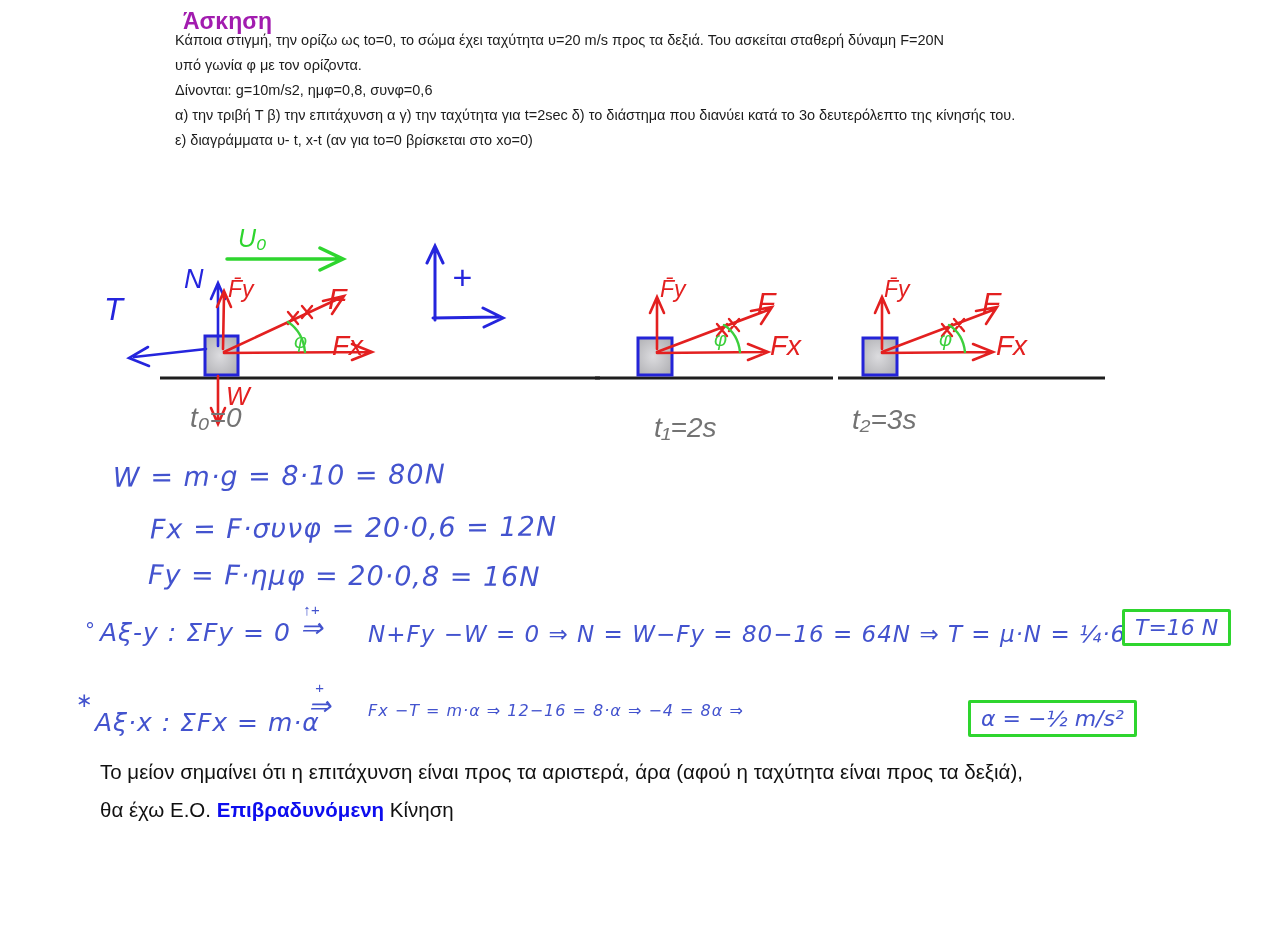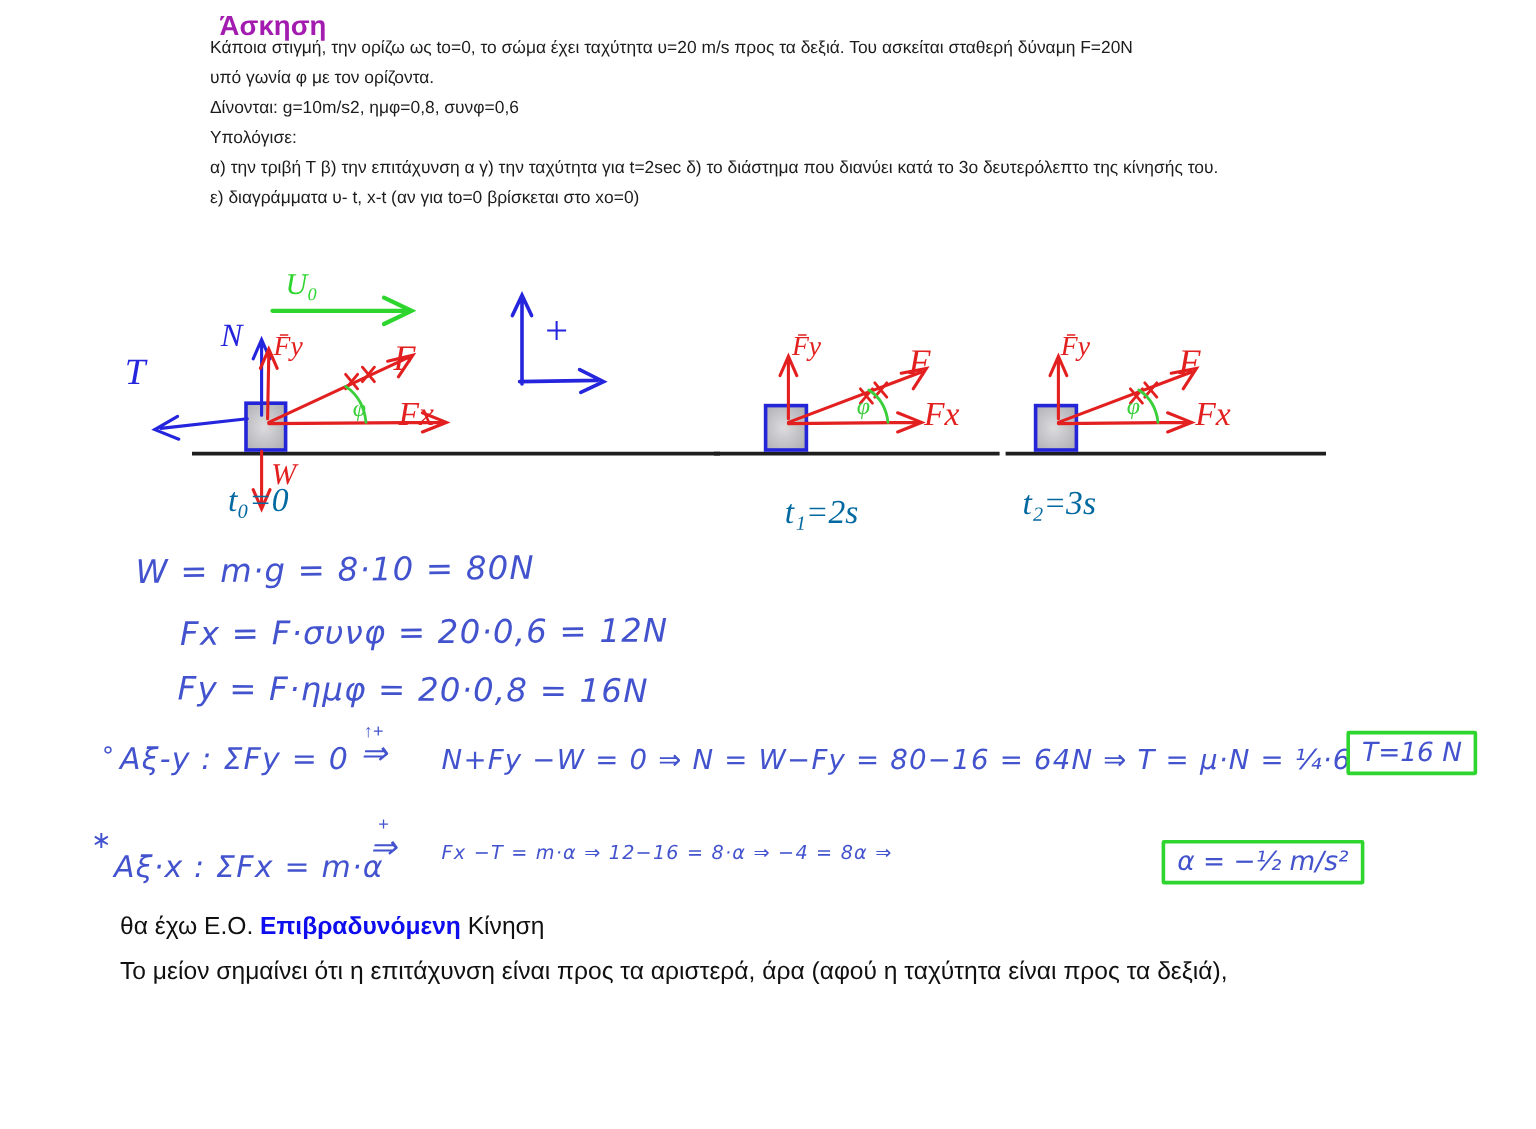--- a/index.html
+++ b/index.html
@@ -5,24 +5,24 @@
   html,body{margin:0;padding:0;}
   body{
     width:1280px;height:941px;position:relative;overflow:hidden;background:#ffffff;
     font-family:"Liberation Sans", sans-serif;
   }
   .abs{position:absolute;white-space:nowrap;}
   .title{color:#a21caf;font-weight:bold;font-size:23px;}
   .printed{color:#1c1c1c;font-size:14.5px;line-height:25px;}
   .printed div{white-space:nowrap;}
   .hand{font-family:"DejaVu Sans", sans-serif;font-style:italic;color:#4353ce;letter-spacing:1px;}
-  .hand-label{font-family:Liberation Serif, serif;font-style:italic;letter-spacing:0;}
+  .hand-label{font-family:Liberation Sans, sans-serif;font-style:italic;letter-spacing:0;}
   .blue{color:#2525dd;}
   .red{color:#e32020;}
-  .red-light{color:#0369a1;}
+  .red-light{color:#737373;}
   .green{color:#2ed52e;}
   .imply-stack{display:inline-flex;flex-direction:column;align-items:center;line-height:1;}
   .imply-stack .note{font-size:15px;color:#4353ce;font-style:italic;}
   .imply-stack .arrow{font-size:27px;color:#4353ce;font-style:italic;margin-top:-2px;}
   .result-box{
     border:3px solid #2ed52e;border-radius:2px;padding:3px 10px;
     font-family:"DejaVu Sans", sans-serif;font-style:italic;color:#4353ce;font-size:22px;
     background:#ffffff;white-space:nowrap;
   }
   .conclusion{color:#101010;font-size:20.5px;line-height:38px;}
@@ -31,21 +31,20 @@
 </style>
 </head>
 <body>
 
 <div class="abs title" style="left:183px;top:8px;">Άσκηση</div>
 
 <div class="abs printed" style="left:175px;top:28px;">
   <div>Κάποια στιγμή, την ορίζω ως  to=0, το σώμα έχει ταχύτητα υ=20 m/s προς τα δεξιά. Του ασκείται σταθερή δύναμη  F=20N</div>
   <div>υπό γωνία φ με τον ορίζοντα.</div>
   <div>Δίνονται:  g=10m/s2, ημφ=0,8, συνφ=0,6</div>
-  <div>Υπολόγισε:</div>
   <div>α) την τριβή Τ  β) την επιτάχυνση α  γ) την ταχύτητα για  t=2sec   δ) το διάστημα που διανύει κατά το 3ο δευτερόλεπτο της κίνησής του.</div>
   <div>ε) διαγράμματα υ- t, x-t (αν για  to=0 βρίσκεται στο  xo=0)</div>
 </div>
 
 <svg width="1280" height="941" viewBox="0 0 1280 941">
   <defs>
     <radialGradient id="boxFill" cx="45%" cy="50%" r="75%">
       <stop offset="0%" stop-color="#dcdcdf"></stop>
       <stop offset="100%" stop-color="#aaaaae"></stop>
     </radialGradient>
@@ -130,15 +129,15 @@
 <div class="abs hand" style="left:76px;top:688px;font-size:20px;">∗</div>
 <div class="abs hand" style="left:95px;top:708px;font-size:25px;">Αξ·x :  ΣFx = m·α</div>
 <div class="abs imply-stack" style="left:308px;top:680px;">
   <span class="note">+</span>
   <span class="arrow">⇒</span>
 </div>
 <div class="abs hand" style="left:368px;top:701px;font-size:16px;">Fx −T = m·α  ⇒  12−16 = 8·α  ⇒  −4 = 8α  ⇒</div>
 <div class="abs result-box" style="left:968px;top:700px;text-align:center;">α = −½ m/s²</div>
 
 <div class="abs conclusion" style="left:100px;top:753px;">
+  <div>Το μείον σημαίνει ότι η επιτάχυνση είναι προς τα αριστερά, άρα (αφού η ταχύτητα είναι προς τα δεξιά),</div>
   <div><span>θα έχω Ε.Ο. </span><span class="hl">Επιβραδυνόμενη</span><span> Κίνηση</span></div>
-  <div>Το μείον σημαίνει ότι η επιτάχυνση είναι προς τα αριστερά, άρα (αφού η ταχύτητα είναι προς τα δεξιά),</div>
 </div>
 
 </body></html>

